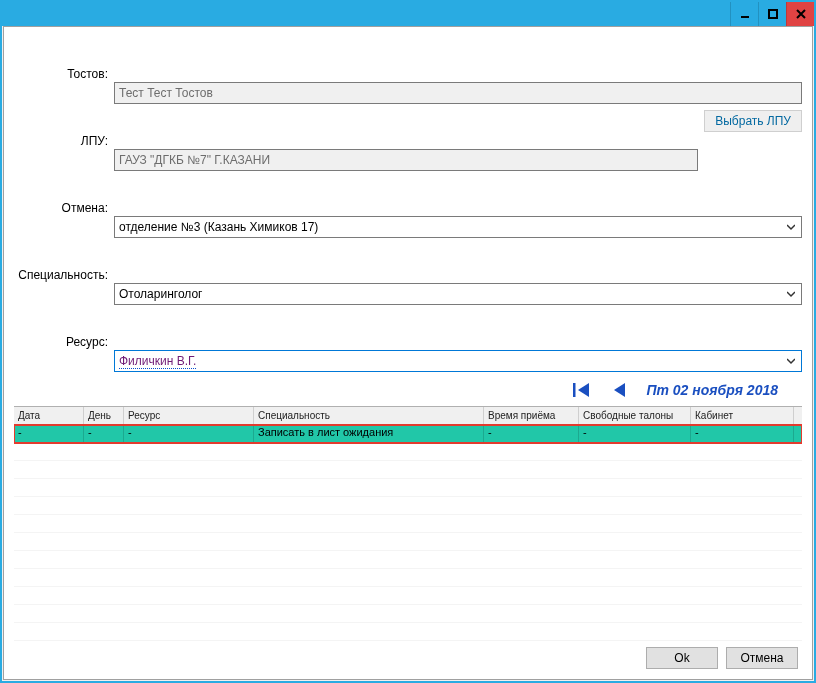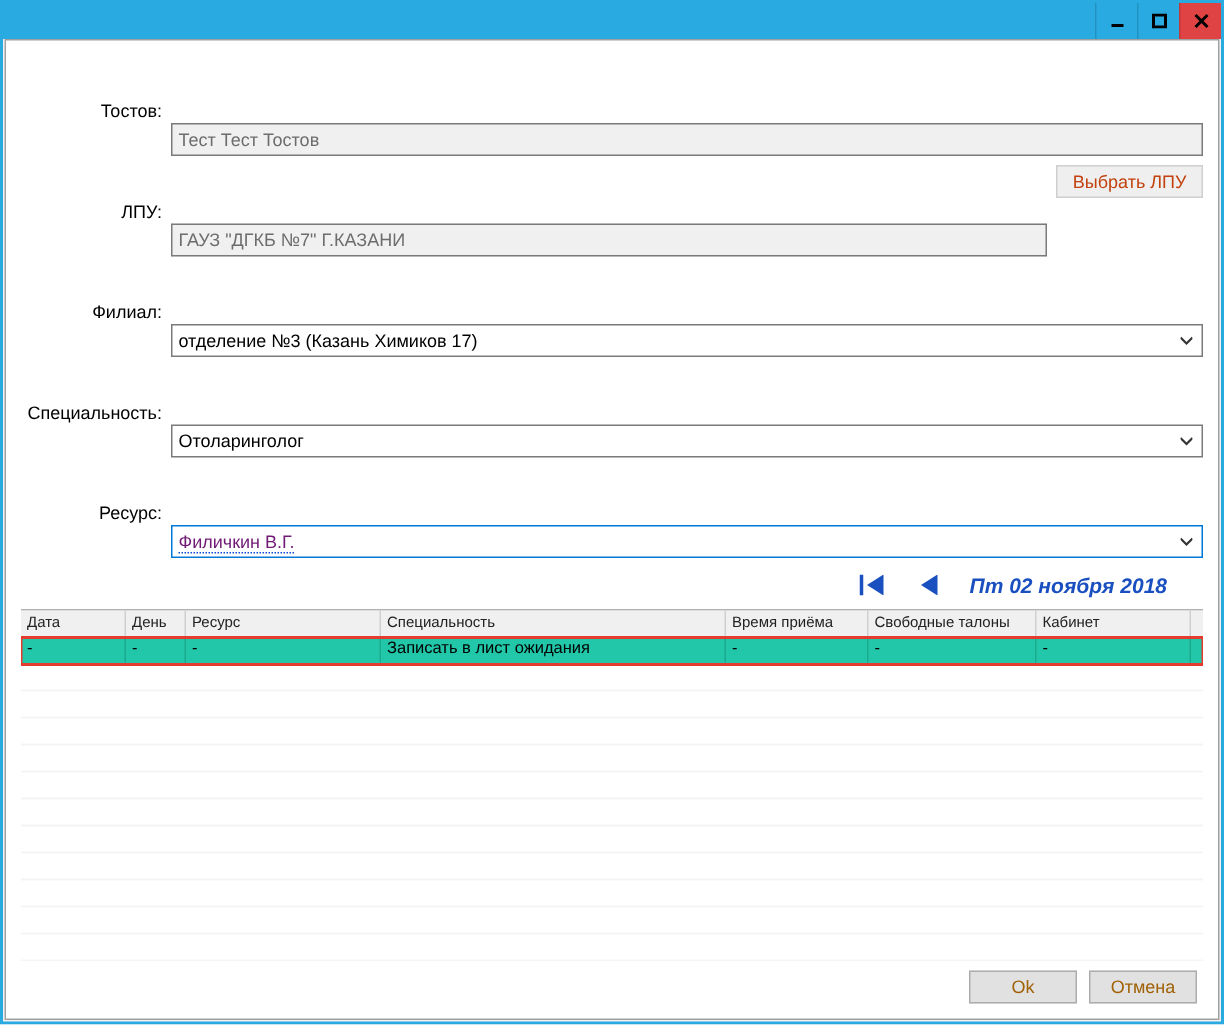--- a/index.html
+++ b/index.html
@@ -72,23 +72,23 @@
     color: #701a75;
     border-bottom: 1px dotted #0a4ecf;
   }
   .btn {
     height: 22px;
     border: 1px solid #adadad;
     background: #e1e1e1;
     padding: 0 10px;
     font: inherit;
     display: inline-flex; align-items: center; justify-content: center;
-    color: #a16207;
-  }
-  .btn.disabled { color: #c2410c; background: #efefef; border-color: #cfcfcf; }
+    color: #000000;
+  }
+  .btn.disabled { color: #0369a1; background: #efefef; border-color: #cfcfcf; }
   
   .navrow {
     display: flex; justify-content: flex-end; align-items: center;
     gap: 14px;
     padding: 8px 4px 4px 4px;
     font-style: italic;
   }
   .navbtn { width: 24px; height: 20px; display: flex; align-items: center; justify-content: center; }
   .datelabel { color: #1a4fc0; font-weight: bold; font-size: 14px; padding-right: 20px; }
   
@@ -192,21 +192,21 @@
         <div class="flabel">ЛПУ:</div>
         <div class="fctrl">
           <div class="textbox readonly">
             <span>ГАУЗ "ДГКБ №7" Г.КАЗАНИ</span>
           </div>
           <div class="btn disabled" style="min-width:86px;">Выбрать ЛПУ</div>
         </div>
       </div>
 
       <div class="frow">
-        <div class="flabel">Филиал:</div>
+        <div class="flabel">Отмена:</div>
         <div class="fctrl">
           <div class="combo">
             <span>отделение №3 (Казань Химиков 17)</span>
             <span class="arrow">
               <svg width="8" height="8" viewBox="0 0 8 8">
                   <path d="M0 2 L4 6 L8 2" fill="none" stroke="#333" stroke-width="1.5"></path>
                 </svg>
             </span>
           </div>
         </div>

